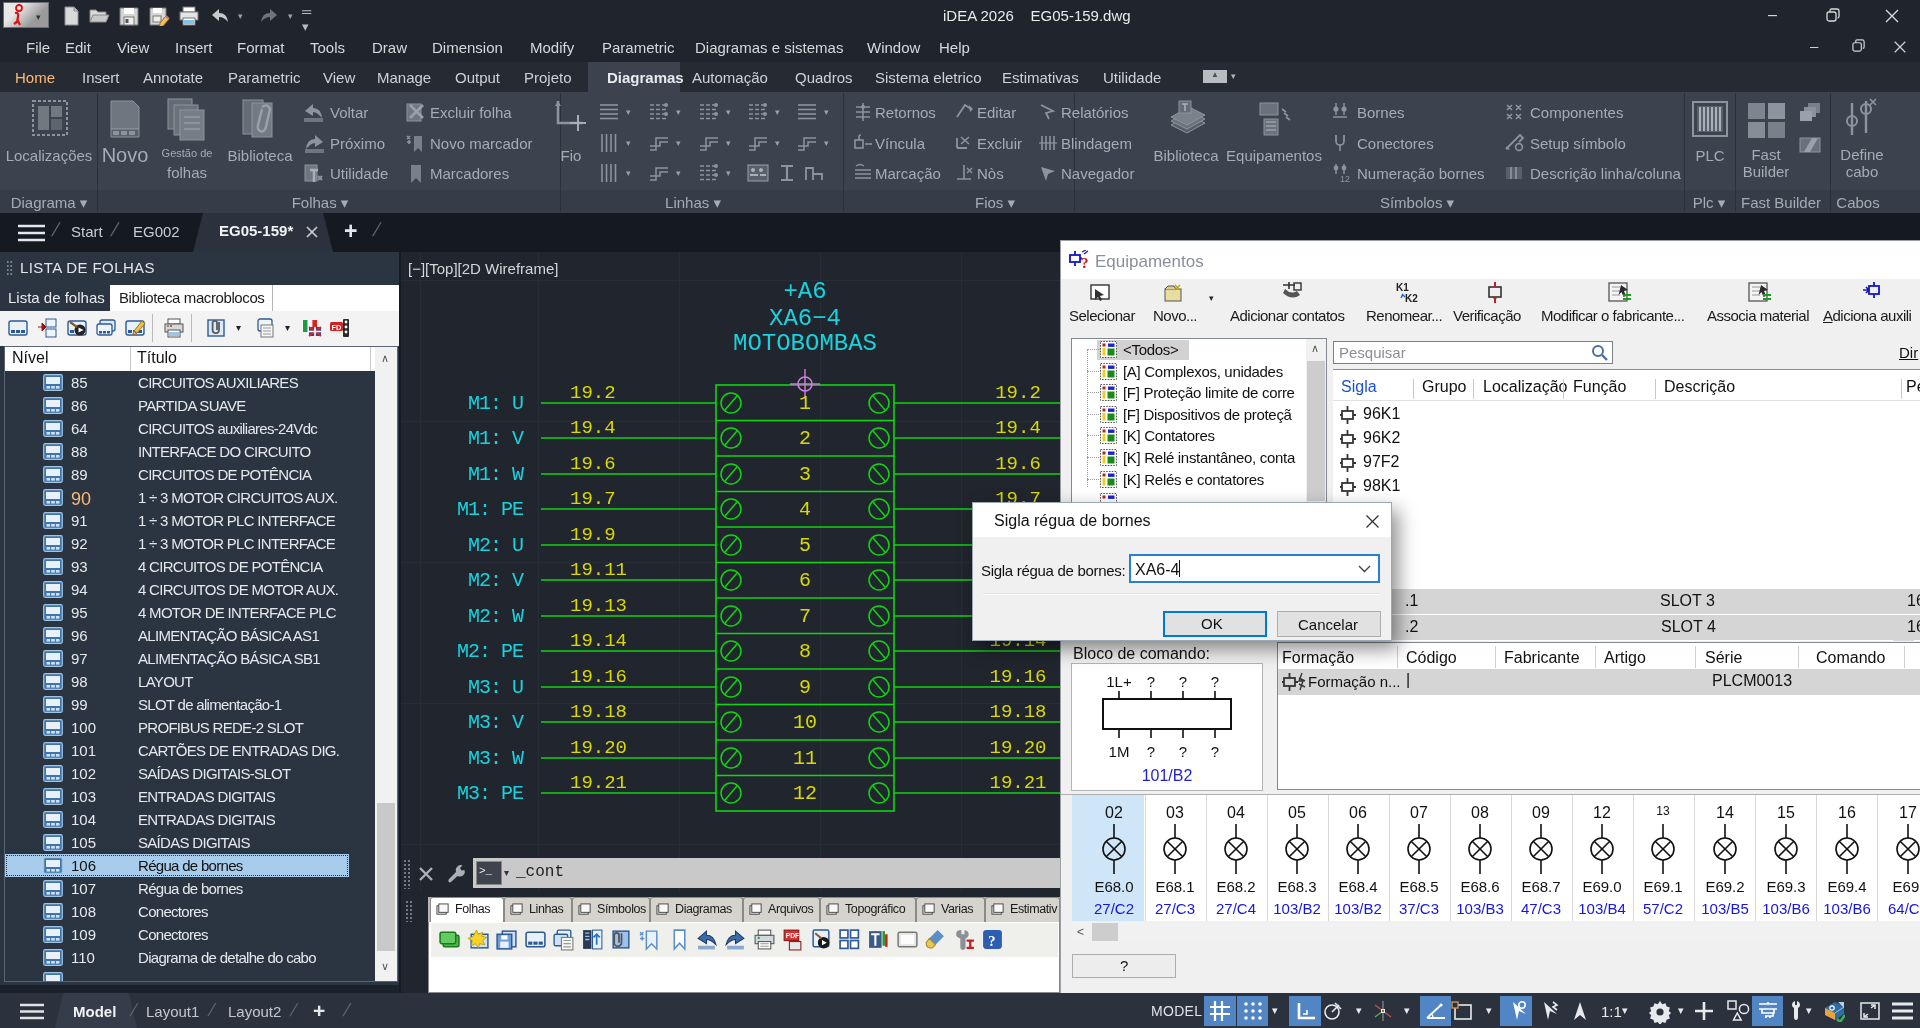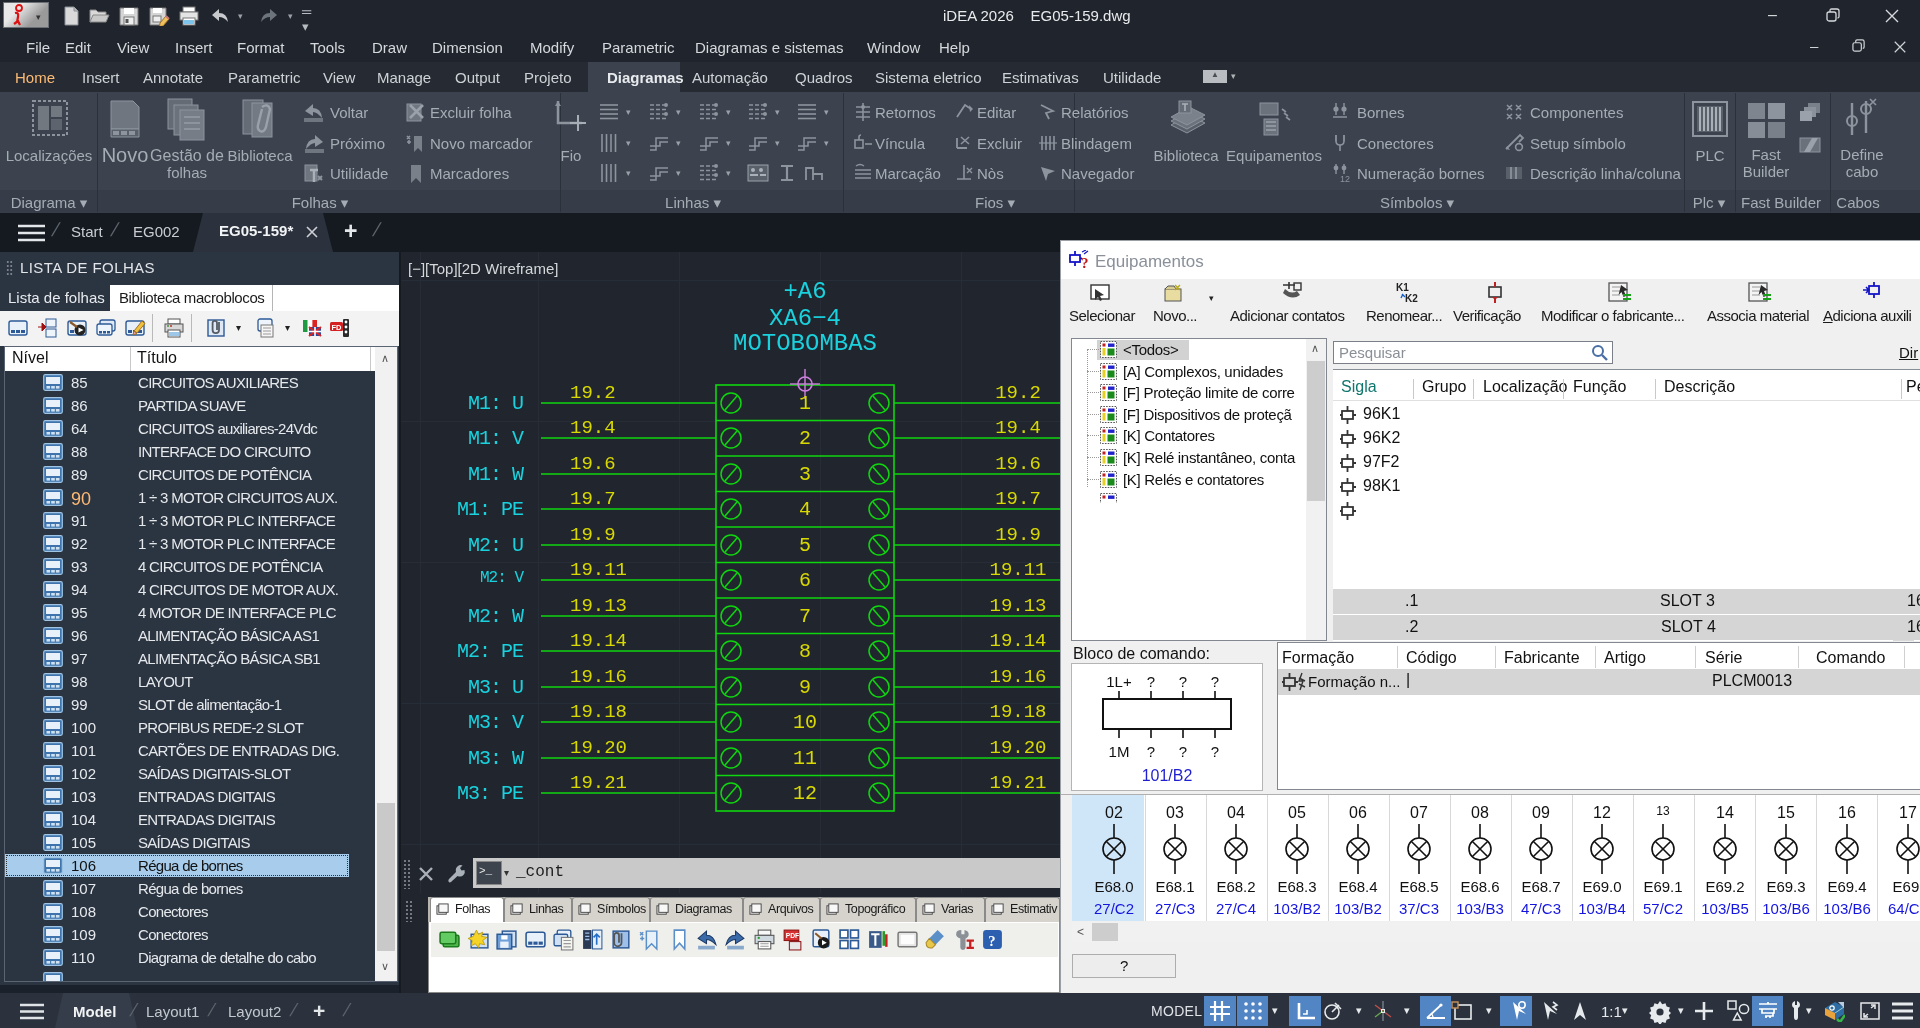--- a/index.html
+++ b/index.html
@@ -130,21 +130,21 @@
     </svg>
 <div class="t" style="left:125px;top:144px;font-size:20px;color:#a6acb4;transform:translateX(-50%);">Novo</div>
 <svg class="abs" style="left:166px;top:97px" width="42" height="44" viewBox="0 0 42 44">
 <rect x="2" y="2" width="24" height="30" fill="#646b74" stroke="#8d949e"></rect>
 <rect x="8" y="8" width="24" height="30" fill="#6b727b" stroke="#8d949e"></rect>
 <rect x="14" y="13" width="24" height="30" fill="#767d86" stroke="#8d949e"></rect>
 <line x1="18" y1="20" x2="34" y2="20" stroke="#8d949e" stroke-width="2"></line>
       <line x1="18" y1="26" x2="34" y2="26" stroke="#8d949e" stroke-width="2"></line>
       <line x1="18" y1="32" x2="34" y2="32" stroke="#8d949e" stroke-width="2"></line>
     </svg>
-<div class="t" style="left:187px;top:147px;font-size:16px;color:#a6acb4;transform:translateX(-50%);">Gestão de</div>
+<div class="t" style="left:187px;top:147px;font-size:11px;color:#a6acb4;transform:translateX(-50%);">Gestão de</div>
 <div class="t" style="left:187px;top:164px;font-size:15px;color:#a6acb4;transform:translateX(-50%);">folhas</div>
 <svg class="abs" style="left:240px;top:97px" width="42" height="44" viewBox="0 0 42 44">
 <rect x="3" y="3" width="20" height="34" fill="#656c75" stroke="#8d949e"></rect>
 <rect x="12" y="6" width="20" height="34" fill="#737a83" stroke="#8d949e"></rect>
 <path d="M22 10 Q28 6 30 12 L26 30 Q24 36 20 34 Q17 32 18 28 L22 12" fill="none" stroke="#9aa1aa" stroke-width="2.4"></path>
     </svg>
 <div class="t" style="left:260px;top:147px;font-size:15px;color:#a6acb4;transform:translateX(-50%);">Biblioteca</div>
 <svg class="abs" style="left:302px;top:101px" width="24" height="24" viewBox="0 0 24 24">
       <path d="M3 10 L11 3 L11 7 Q19 7 20 17 Q15 11 11 11 L11 15 Z" fill="#8d949e"></path>
       <rect x="2" y="17" width="19" height="4" fill="#6f767f"></rect>
@@ -542,21 +542,21 @@
 <div class="t" style="left:618px;top:201px;transform:translateX(-50%);color:#d9d900;font-family:'Liberation Mono',monospace;font-size:19px;">19.6</div>
 <div class="t" style="left:405px;top:211px;transform:translateX(-50%);color:#d9d900;font-family:'Liberation Mono',monospace;font-size:20px;">3</div>
 <div class="t" style="left:123px;top:246px;transform:translateX(-100%);color:#19d2de;font-family:'Liberation Mono',monospace;font-size:20px;letter-spacing:-1px;">M1: PE</div>
 <div class="t" style="left:170px;top:236px;color:#d9d900;font-family:'Liberation Mono',monospace;font-size:19px;">19.7</div>
 <div class="t" style="left:618px;top:236px;transform:translateX(-50%);color:#d9d900;font-family:'Liberation Mono',monospace;font-size:19px;">19.7</div>
 <div class="t" style="left:405px;top:246px;transform:translateX(-50%);color:#d9d900;font-family:'Liberation Mono',monospace;font-size:20px;">4</div>
 <div class="t" style="left:123px;top:282px;transform:translateX(-100%);color:#19d2de;font-family:'Liberation Mono',monospace;font-size:20px;letter-spacing:-1px;">M2: U</div>
 <div class="t" style="left:170px;top:272px;color:#d9d900;font-family:'Liberation Mono',monospace;font-size:19px;">19.9</div>
 <div class="t" style="left:618px;top:272px;transform:translateX(-50%);color:#d9d900;font-family:'Liberation Mono',monospace;font-size:19px;">19.9</div>
 <div class="t" style="left:405px;top:282px;transform:translateX(-50%);color:#d9d900;font-family:'Liberation Mono',monospace;font-size:20px;">5</div>
-<div class="t" style="left:123px;top:317px;transform:translateX(-100%);color:#19d2de;font-family:'Liberation Mono',monospace;font-size:16px;letter-spacing:-1px;">M2: V</div>
+<div class="t" style="left:123px;top:317px;transform:translateX(-100%);color:#19d2de;font-family:'Liberation Mono',monospace;font-size:20px;letter-spacing:-1px;">M2: V</div>
 <div class="t" style="left:170px;top:307px;color:#d9d900;font-family:'Liberation Mono',monospace;font-size:19px;">19.11</div>
 <div class="t" style="left:618px;top:307px;transform:translateX(-50%);color:#d9d900;font-family:'Liberation Mono',monospace;font-size:19px;">19.11</div>
 <div class="t" style="left:405px;top:317px;transform:translateX(-50%);color:#d9d900;font-family:'Liberation Mono',monospace;font-size:20px;">6</div>
 <div class="t" style="left:123px;top:353px;transform:translateX(-100%);color:#19d2de;font-family:'Liberation Mono',monospace;font-size:20px;letter-spacing:-1px;">M2: W</div>
 <div class="t" style="left:170px;top:343px;color:#d9d900;font-family:'Liberation Mono',monospace;font-size:19px;">19.13</div>
 <div class="t" style="left:618px;top:343px;transform:translateX(-50%);color:#d9d900;font-family:'Liberation Mono',monospace;font-size:19px;">19.13</div>
 <div class="t" style="left:405px;top:353px;transform:translateX(-50%);color:#d9d900;font-family:'Liberation Mono',monospace;font-size:20px;">7</div>
 <div class="t" style="left:123px;top:388px;transform:translateX(-100%);color:#19d2de;font-family:'Liberation Mono',monospace;font-size:20px;letter-spacing:-1px;">M2: PE</div>
 <div class="t" style="left:170px;top:378px;color:#d9d900;font-family:'Liberation Mono',monospace;font-size:19px;">19.14</div>
 <div class="t" style="left:618px;top:378px;transform:translateX(-50%);color:#d9d900;font-family:'Liberation Mono',monospace;font-size:19px;">19.14</div>
@@ -1209,21 +1209,21 @@
 <div class="abs" style="left:245px;top:98px;width:20px;height:301px;background:#f1f1f1;"></div>
 <div class="t" style="left:250px;top:101px;color:#555;font-size:11px;">∧</div>
 <div class="abs" style="left:246px;top:120px;width:18px;height:140px;background:#cdcdcd;"></div>
 <div class="abs" style="left:272px;top:100px;width:280px;height:23px;background:#fff;border:1px solid #7a7f88;"></div>
 <div class="t" style="left:278px;top:103px;color:#8a8f96;font-size:15px;">Pesquisar</div>
 <svg class="abs" style="left:530px;top:103px" width="17" height="17" viewBox="0 0 17 17">
         <circle cx="7" cy="7" r="5" fill="none" stroke="#4a6fa5" stroke-width="2"></circle>
         <path d="M11 11 L16 16" stroke="#4a6fa5" stroke-width="2.4"></path>
       </svg>
 <div class="t" style="left:838px;top:103px;color:#111;font-size:15px;text-decoration:underline;">Dir</div>
-<div class="t" style="left:280px;top:137px;color:#0f766e;font-size:16px;">Sigla</div>
+<div class="t" style="left:280px;top:137px;color:#1d4ed8;font-size:16px;">Sigla</div>
 <div class="t" style="left:361px;top:137px;color:#111;font-size:16px;">Grupo</div>
 <div class="t" style="left:422px;top:137px;color:#111;font-size:16px;">Localização</div>
 <div class="t" style="left:512px;top:137px;color:#111;font-size:16px;">Função</div>
 <div class="t" style="left:603px;top:137px;color:#111;font-size:16px;">Descrição</div>
 <div class="t" style="left:845px;top:137px;color:#111;font-size:16px;">Pe</div>
 <div class="abs" style="left:352px;top:138px;width:1px;height:20px;background:#c9c9c9;"></div>
 <div class="abs" style="left:412px;top:138px;width:1px;height:20px;background:#c9c9c9;"></div>
 <div class="abs" style="left:502px;top:138px;width:1px;height:20px;background:#c9c9c9;"></div>
 <div class="abs" style="left:594px;top:138px;width:1px;height:20px;background:#c9c9c9;"></div>
 <div class="abs" style="left:840px;top:138px;width:1px;height:20px;background:#c9c9c9;"></div>
@@ -1456,20 +1456,39 @@
 <line x1="12" y1="36" x2="12" y2="50" stroke="#111" stroke-width="1.6"></line>
       </svg>
 <div class="t" style="left:847px;top:637px;transform:translateX(-50%);color:#111;font-size:15px;">E69.</div>
 <div class="t" style="left:847px;top:659px;transform:translateX(-50%);color:#1515e0;font-size:15px;">64/C2</div>
 <div class="abs" style="left:11px;top:681px;width:849px;height:20px;background:#f1f1f1;"></div>
 <div class="t" style="left:16px;top:684px;color:#555;font-size:12px;">&lt;</div>
 <div class="abs" style="left:31px;top:682px;width:26px;height:18px;background:#cdcdcd;"></div>
 <div class="abs" style="left:11px;top:713px;width:104px;height:24px;background:#ededed;border:1px solid #adadad;"></div>
 <div class="t" style="left:59px;top:716px;color:#111;font-size:15px;">?</div>
 </div>
+<div class="abs" style="left:972px;top:502px;width:420px;height:139px;background:#f0f0f0;border:1px solid #9aa8b5;box-shadow:6px 8px 18px rgba(0,0,0,0.45);">
+<div class="abs" style="left:0;top:0;width:418px;height:34px;background:#ffffff;"></div>
+<div class="t" style="left:21px;top:9px;color:#111;font-size:16px;">Sigla régua de bornes</div>
+<svg class="abs" style="left:392px;top:11px" width="15" height="15" viewBox="0 0 15 15">
+        <path d="M1.5 1.5 L13.5 13.5 M13.5 1.5 L1.5 13.5" stroke="#333" stroke-width="1.3"></path>
+      </svg>
+<div class="t" style="left:8px;top:59px;color:#111;font-size:15px;letter-spacing:-0.3px;">Sigla régua de bornes:</div>
+<div class="abs" style="left:156px;top:51px;width:251px;height:29px;background:#fff;border:2px solid #2a7fd4;"></div>
+<div class="t" style="left:162px;top:58px;color:#111;font-size:16px;">XA6-4</div>
+<div class="abs" style="left:206px;top:57px;width:1px;height:17px;background:#111;"></div>
+<svg class="abs" style="left:385px;top:62px" width="13" height="8" viewBox="0 0 13 8">
+        <path d="M1 1 L6.5 6.5 L12 1" stroke="#444" stroke-width="1.4" fill="none"></path>
+      </svg>
+<div class="abs" style="left:10px;top:90px;width:397px;height:2px;background:#e2e2e2;border-bottom:1px solid #fdfdfd;"></div>
+<div class="abs" style="left:190px;top:108px;width:104px;height:26px;background:#e1e1e1;border:2px solid #0078d7;"></div>
+<div class="t" style="left:228px;top:112px;color:#111;font-size:15px;">OK</div>
+<div class="abs" style="left:304px;top:108px;width:104px;height:26px;background:#e1e1e1;border:1px solid #adadad;"></div>
+<div class="t" style="left:325px;top:113px;color:#111;font-size:15px;">Cancelar</div>
+</div>
 <div class="abs" style="left:0;top:993px;width:1920px;height:35px;background:#2b323d;"></div>
 <svg class="abs" style="left:20px;top:1003px" width="24" height="17" viewBox="0 0 24 17">
       <path d="M0 2 h24 M0 8.5 h24 M0 15 h24" stroke="#e0e3e6" stroke-width="2.6"></path>
     </svg>
 <div class="abs" style="left:55px;top:993px;width:82px;height:35px;background:#353d4a;clip-path:polygon(8px 0,74px 0,82px 100%,0 100%);"></div>
 <div class="t" style="left:73px;top:1003px;color:#f0f2f4;font-size:15px;font-weight:bold;">Model</div>
 <div class="t" style="left:131px;top:1000px;color:#5d646d;font-size:18px;transform:skewX(-18deg);">/</div>
 <div class="t" style="left:146px;top:1003px;color:#c3c8ce;font-size:15px;">Layout1</div>
 <div class="t" style="left:209px;top:1000px;color:#5d646d;font-size:18px;transform:skewX(-18deg);">/</div>
 <div class="t" style="left:228px;top:1003px;color:#c3c8ce;font-size:15px;">Layout2</div>

